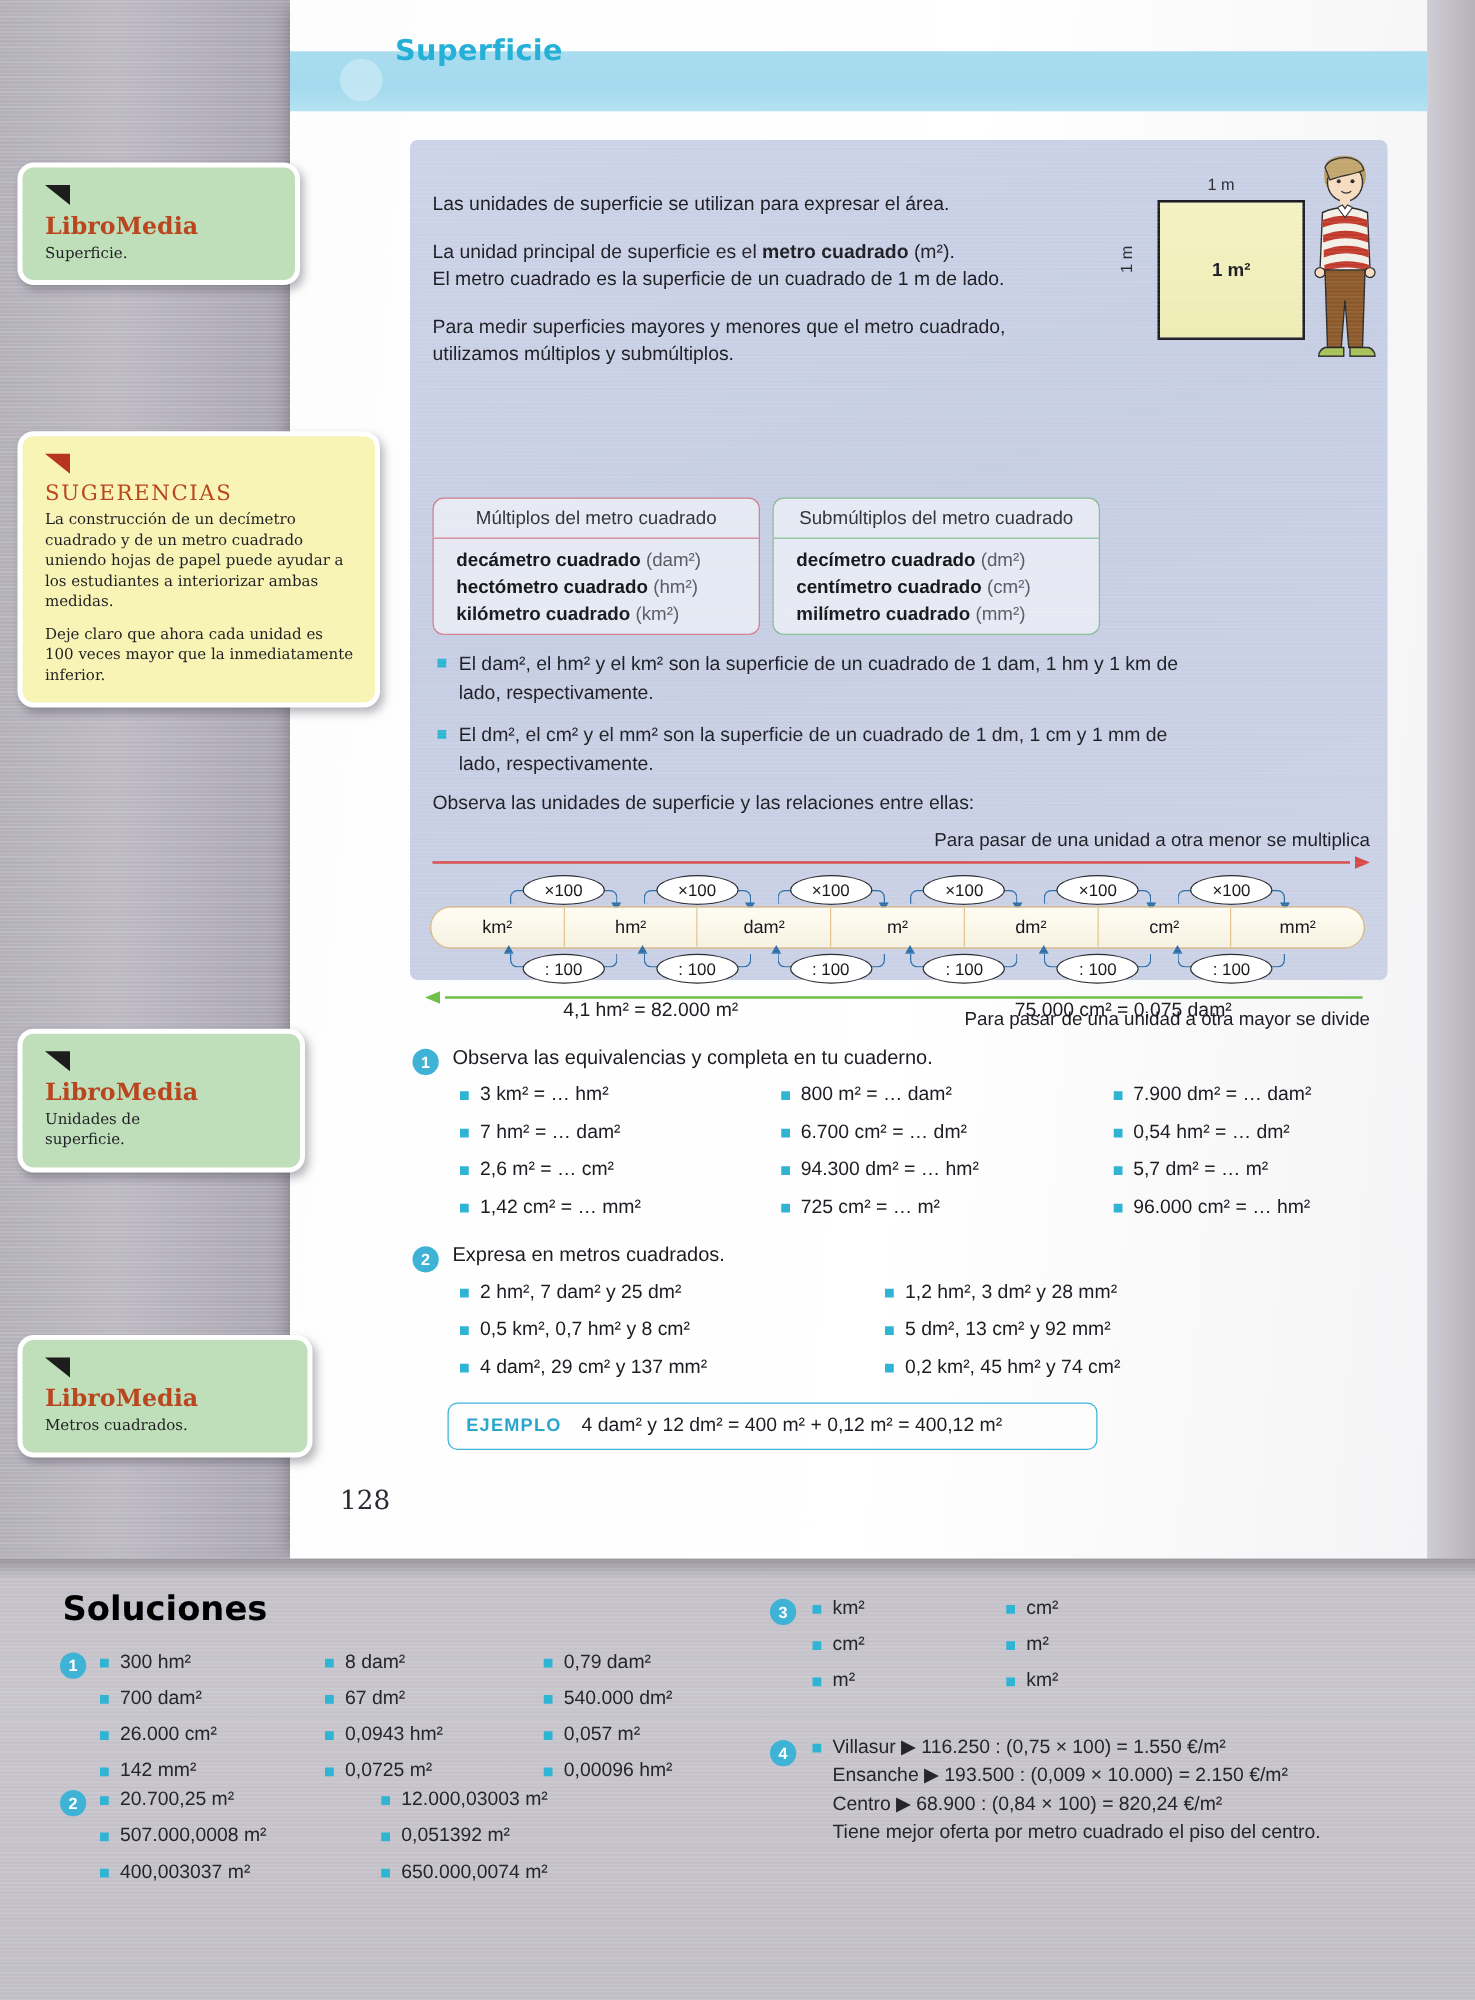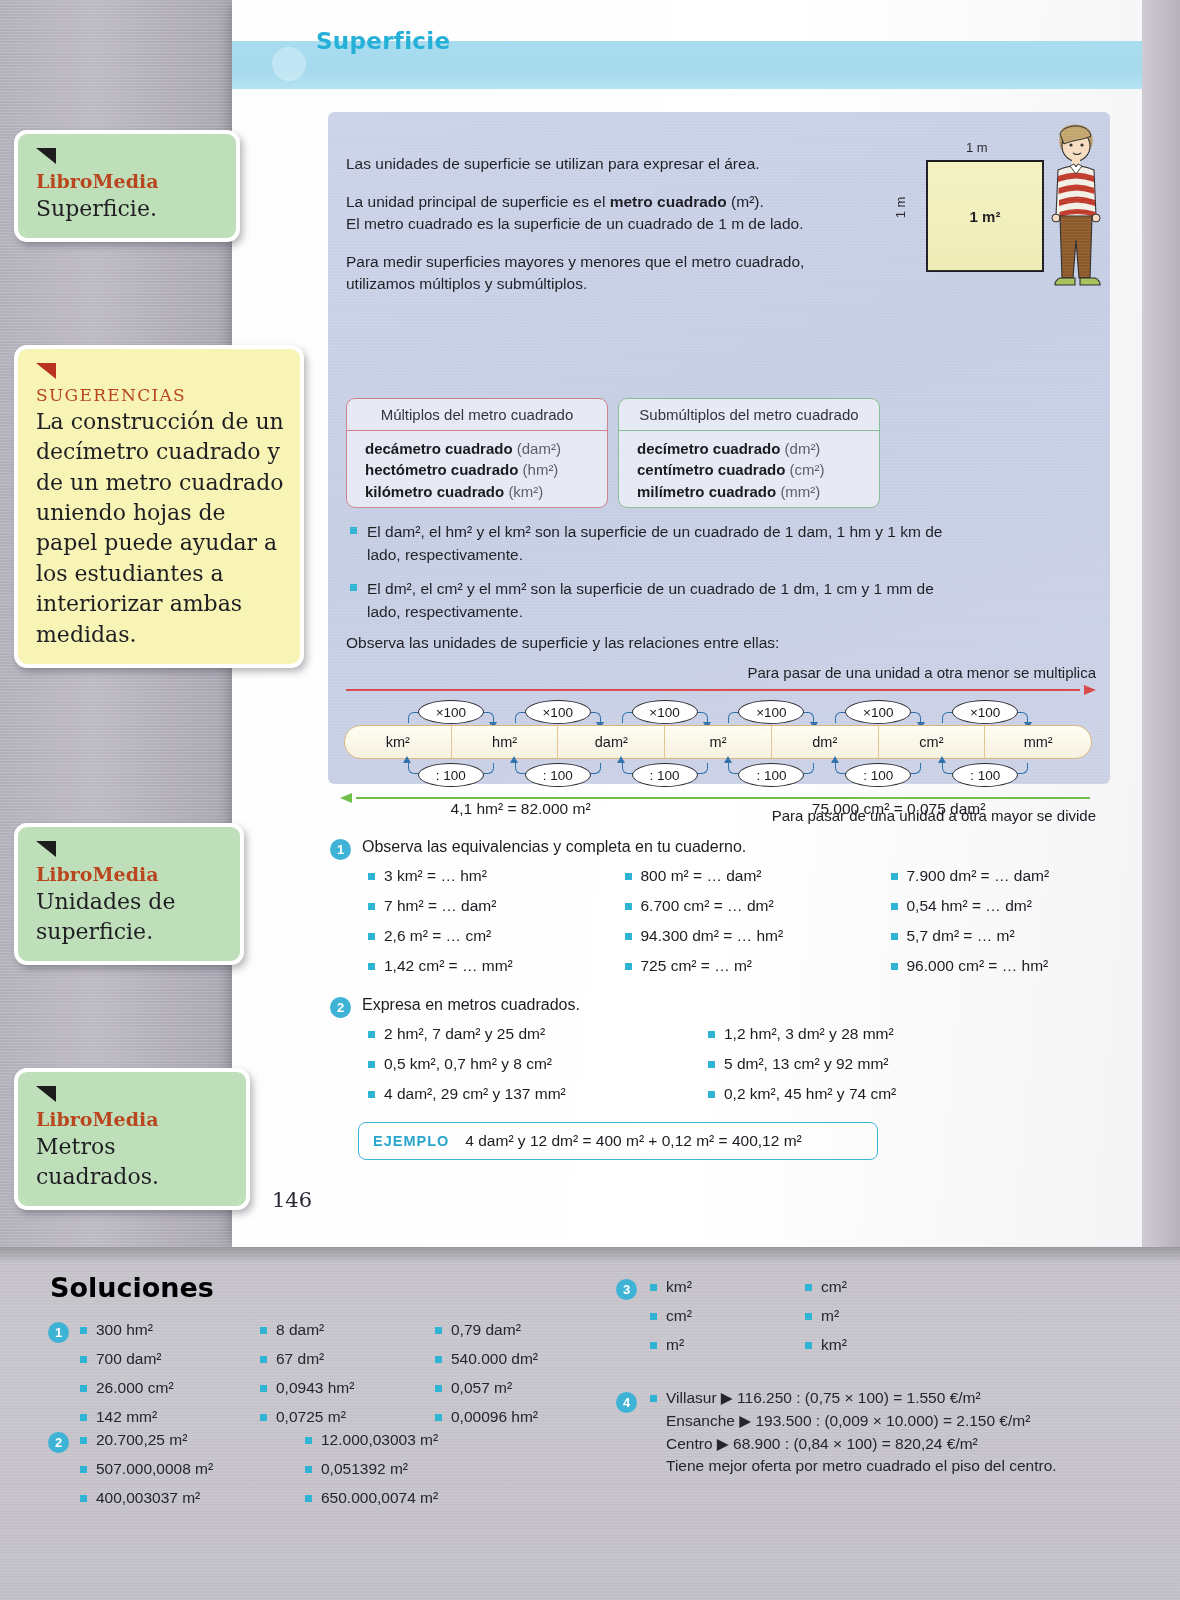--- a/index.html
+++ b/index.html
@@ -73,21 +73,21 @@
     margin-bottom:6px;
   }
   .card-flag.dark{ border-color:transparent #1d1d1d transparent transparent; }
   .card-flag.red{ border-color:transparent #b8341f transparent transparent; }
   .card-brand{
     font-family:"DejaVu Serif", serif;
     color:#b9461f; font-weight:bold; font-size:19px; line-height:1.25;
   }
   .card-text{
     font-family:"DejaVu Serif", serif;
-    color:#1e1e22; font-size:22px; line-height:1.38;
+    color:#1e1e22; font-size:12px; line-height:1.38;
   }
   .card-head-sug{
     font-family:"DejaVu Serif", serif;
     color:#b9461f; font-size:17px; letter-spacing:1.3px; margin-bottom:2px;
   }
   .card-p{ margin-bottom:9px; }
   .card-p:last-child{ margin-bottom:0; }
 
   
   .theory{
@@ -280,20 +280,21 @@
 <div class="side-card green" style="top:130px; width:226px;">
   <div class="card-flag dark"></div>
   <div class="card-brand">LibroMedia</div>
   <div class="card-text">Superficie.</div>
 </div>
 
 <div class="side-card yellow" style="top:345px; width:290px;">
   <div class="card-flag red"></div>
   <div class="card-head-sug">SUGERENCIAS</div>
   <div class="card-text card-p">La construcción de un decímetro cuadrado y de un metro cuadrado uniendo hojas de papel puede ayudar a los estudiantes a interiorizar ambas medidas.</div>
+  <div class="card-text card-p">Deje claro que ahora cada unidad es 100 veces mayor que la inmediatamente inferior.</div>
 </div>
 
 <div class="side-card green" style="top:823px; width:230px;">
   <div class="card-flag dark"></div>
   <div class="card-brand">LibroMedia</div>
   <div class="card-text">Unidades de</div>
   <div class="card-text">superficie.</div>
 </div>
 
 <div class="side-card green" style="top:1068px; width:236px;">
@@ -545,21 +546,21 @@
         </div>
     </div>
   </div>
 </div>
 
 <div class="ejemplo">
   <span class="lbl">EJEMPLO</span>
   <span class="eq">4 dam² y 12 dm² = 400 m² + 0,12 m² = 400,12 m²</span>
 </div>
 
-<div class="pageno">146</div>
+<div class="pageno">128</div>
 
 <div class="sol-title">Soluciones</div>
 
 <div class="sol-num" style="left:48px; top:1322px;">1</div>
 <div style="position:absolute; left:80px; top:1320px; width:520px; display:flex;">
   <div style="width:180px;text-align:right;">
     <div class="sol-li">
         <span class="sqmark"></span>
         <span class="t">300 hm²</span>
       </div>

